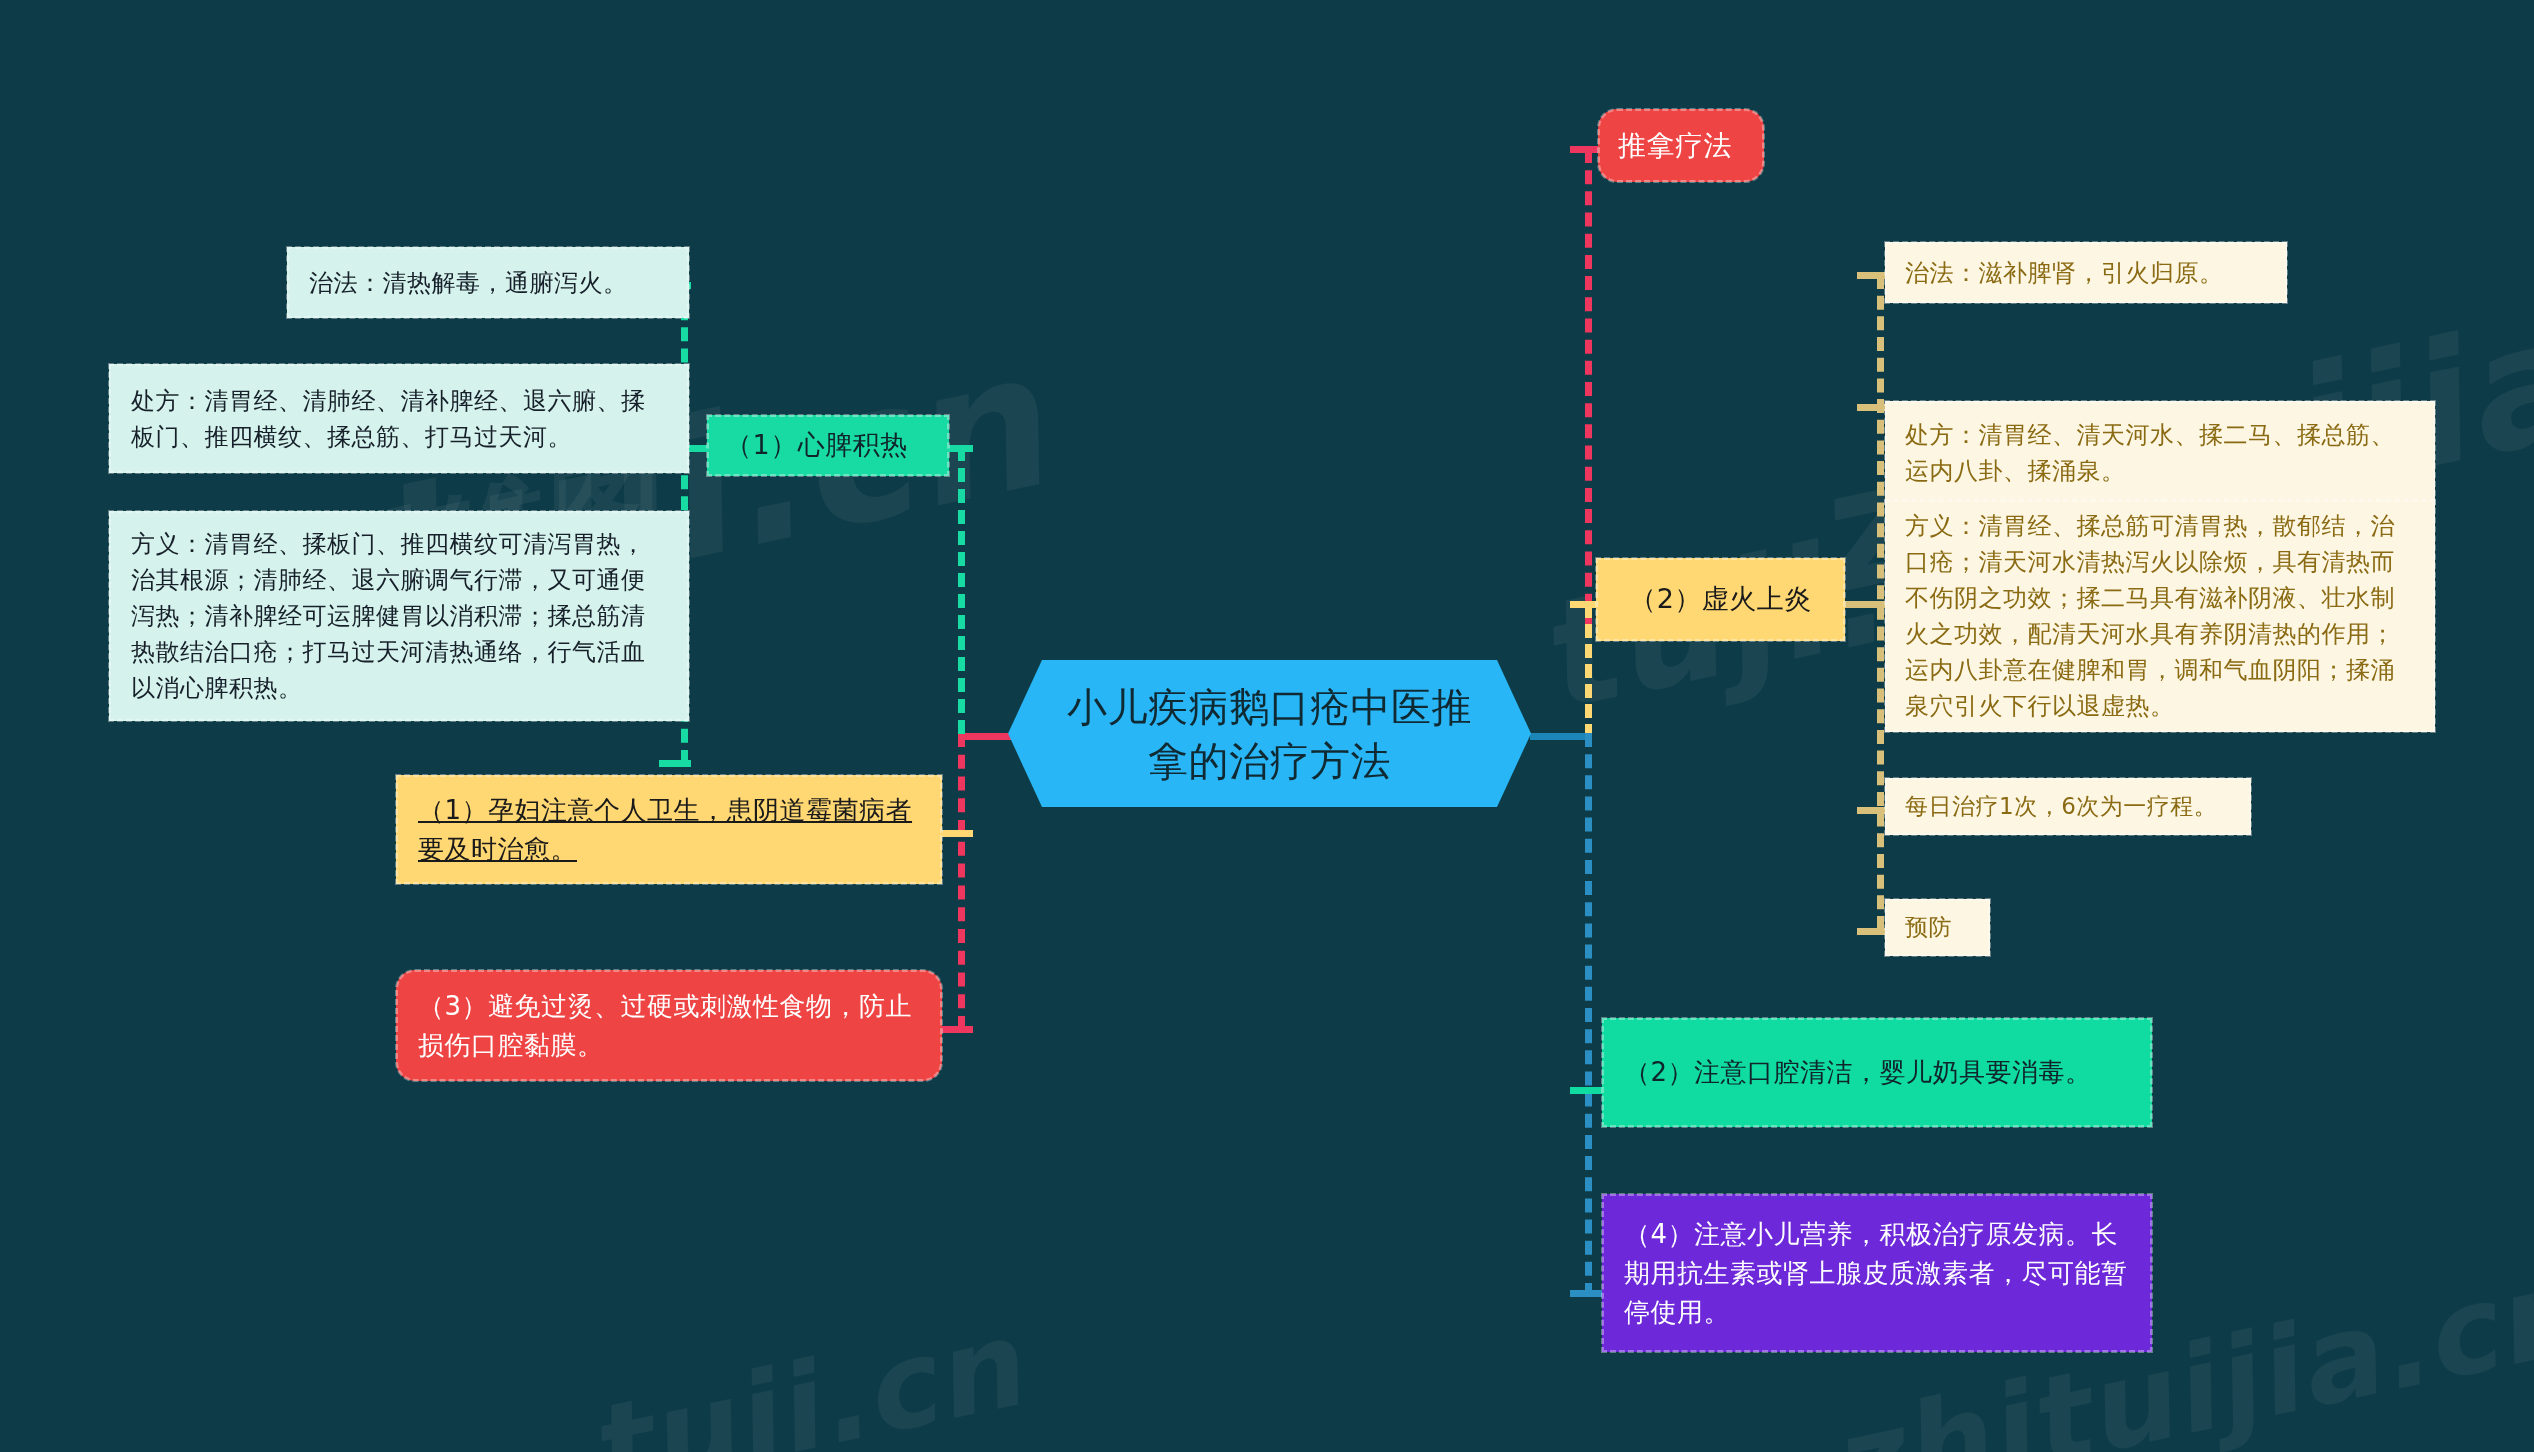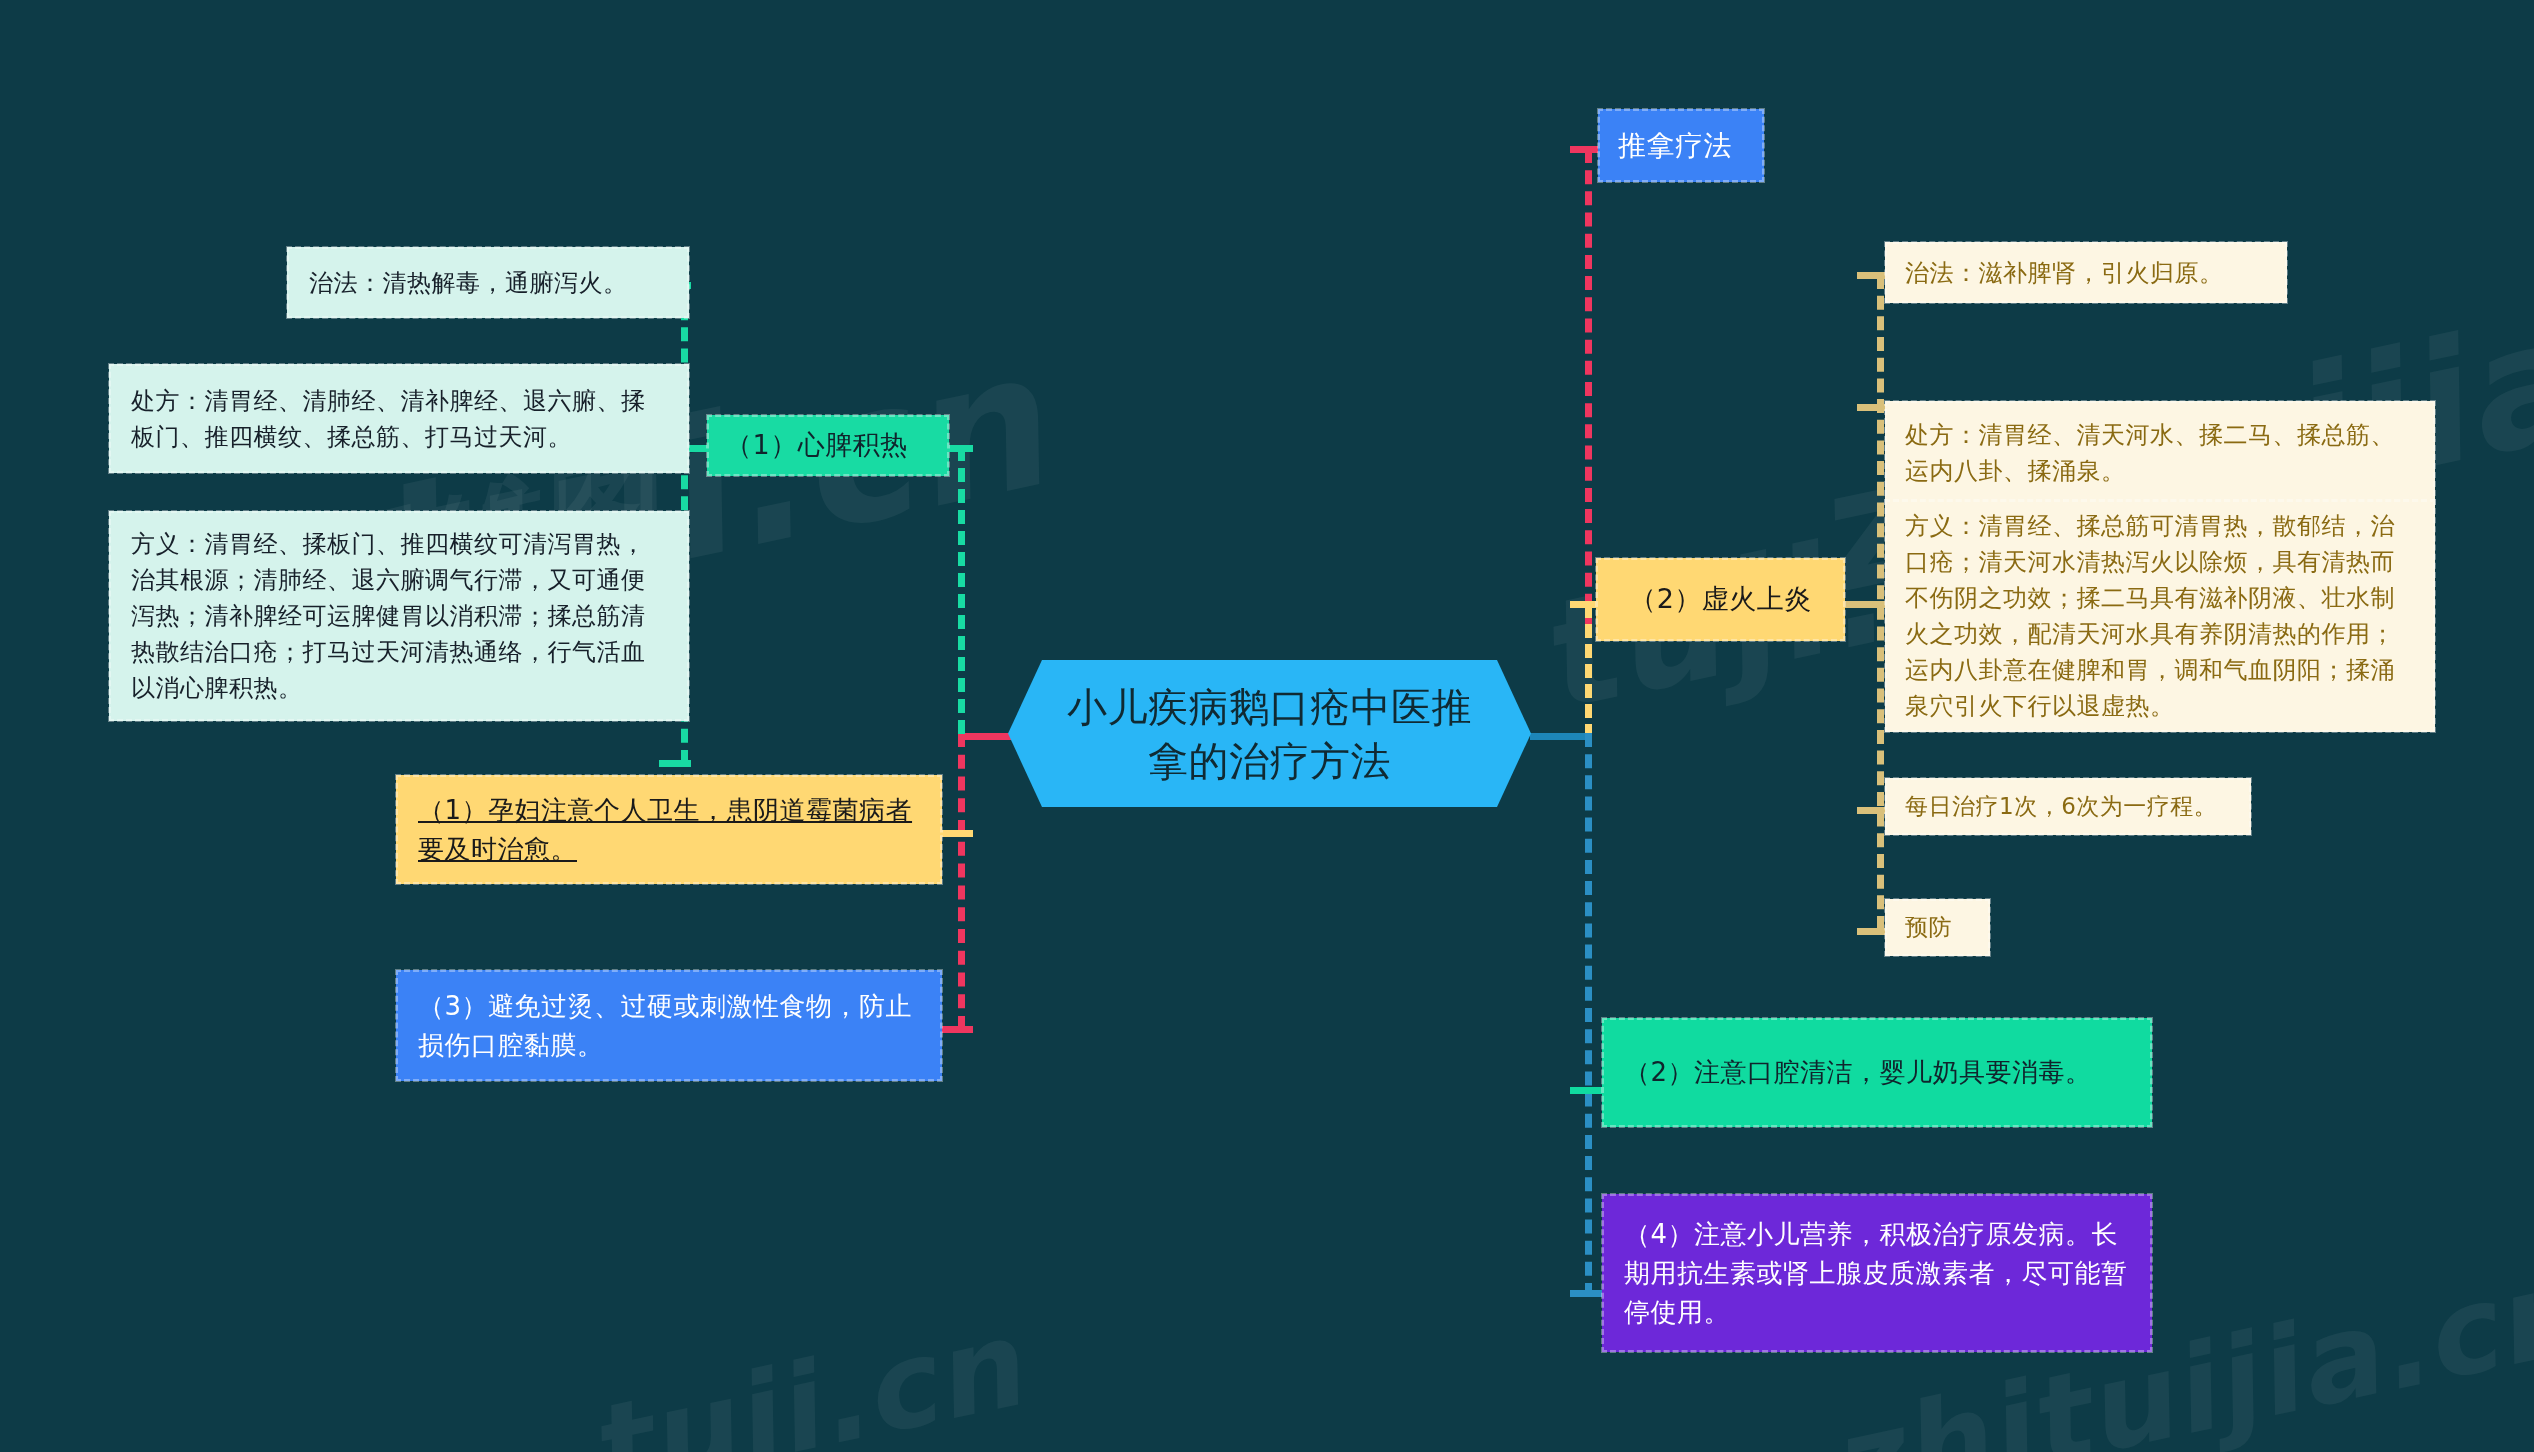--- a/index.html
+++ b/index.html
@@ -48,21 +48,21 @@
     text-align:center;
     line-height:1.35;
     clip-path:polygon(0% 50%, 6.5% 0%, 93.5% 0%, 100% 50%, 93.5% 100%, 6.5% 100%);
   }
 
   .mint{background:#d5f3ec;color:#17202a;}
   .cream{background:#fdf6e3;color:#8a6a12;}
   .green{background:#18dba3;color:#10242c;}
   .yellow{background:#ffd873;color:#1a1a1a;}
   .pink{background:#f0republic;}
-  .pink{background:#3b82f6;color:#ffffff;}
+  .pink{background:#ef4444;color:#ffffff;border-radius:19px;}
   .teal{background:#10dba0;color:#10242c;}
   .blue{background:#6d28d9;color:#ffffff;}
 
   .dashed-border{outline:3px dashed rgba(255,255,255,.35);outline-offset:-2px;}
 </style>
 </head>
 <body>
 
 <div id="canvas">
 

